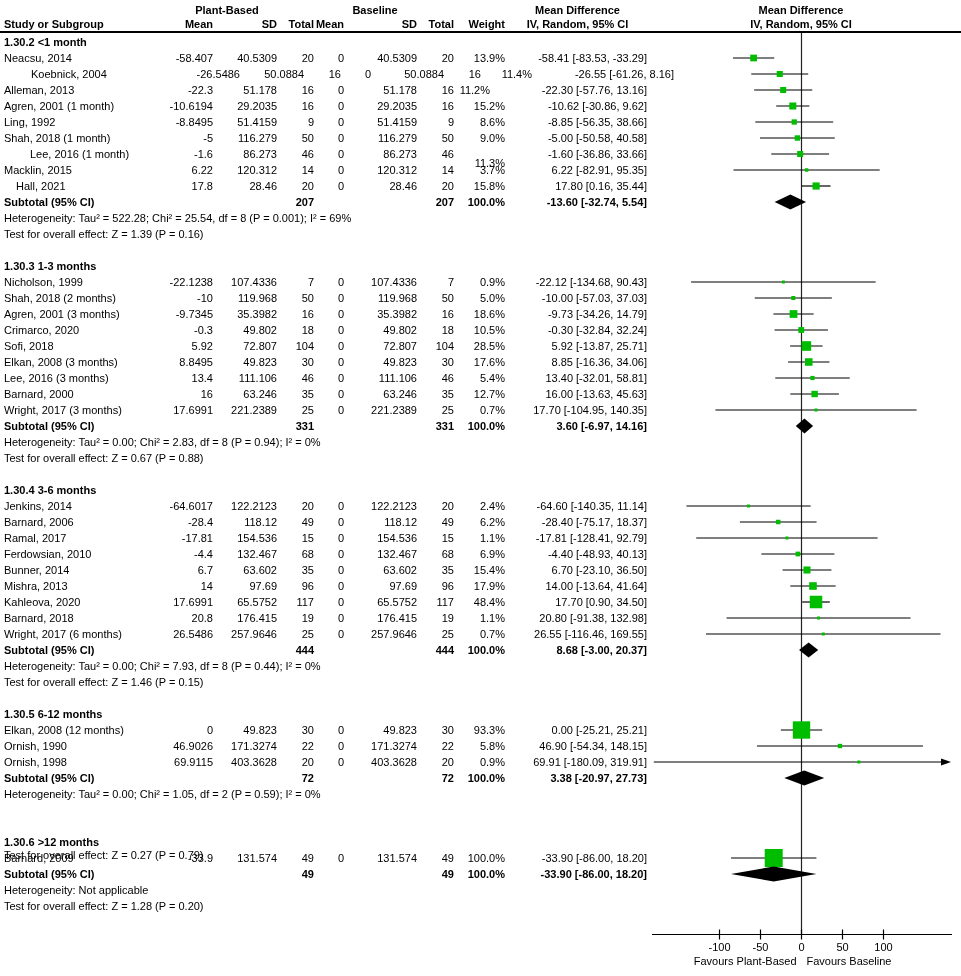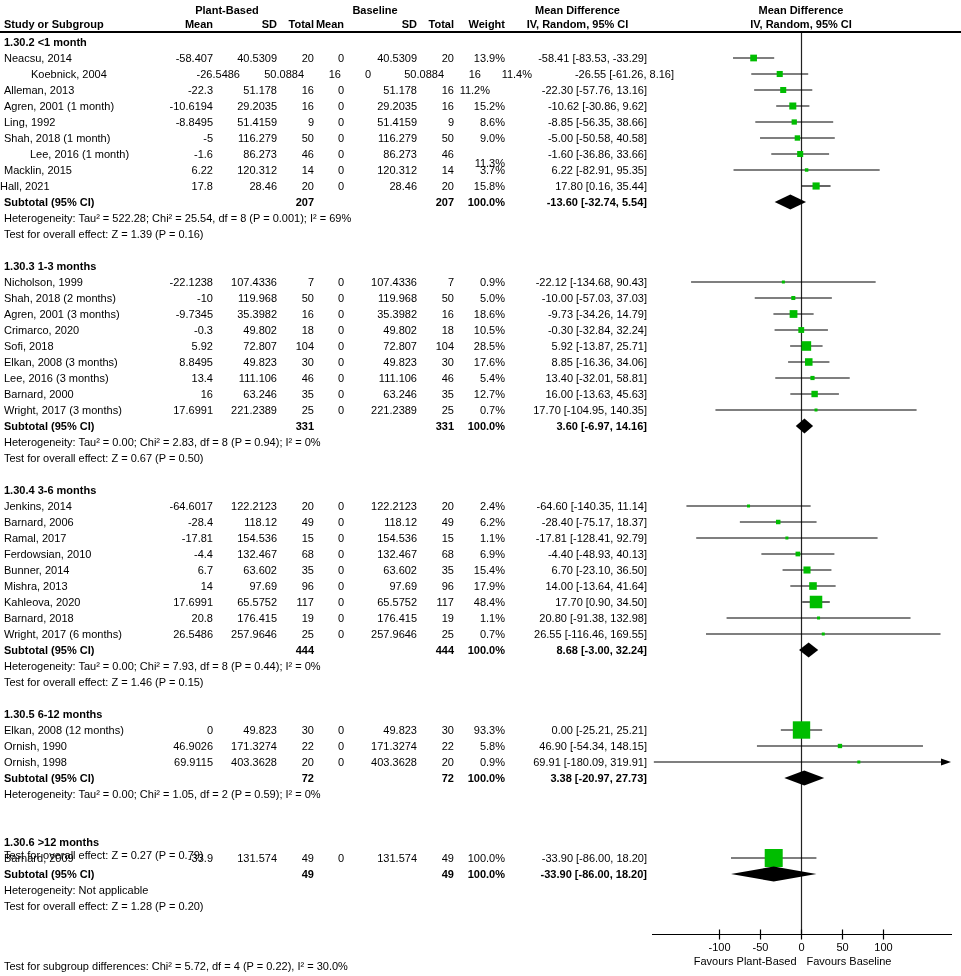--- a/index.html
+++ b/index.html
@@ -123,21 +123,21 @@
         <span class="cell r" style="left: 120px; width: 93px;">6.22</span>
         <span class="cell r" style="left: 195px; width: 82px;">120.312</span>
         <span class="cell r" style="left: 278px; width: 36px;">14</span>
         <span class="cell r" style="left: 312px; width: 32px;">0</span>
         <span class="cell r" style="left: 346px; width: 71px;">120.312</span>
         <span class="cell r" style="left: 418px; width: 36px;">14</span>
         <span class="cell r" style="left: 456px; width: 49px;">3.7%</span>
         <span class="cell r" style="left: 500px; width: 147px;">6.22 [-82.91, 95.35]</span>
       </div>
       <div class="row" style="top: 178px;">
-        <span class="cell" style="left: 0; width: 190px;">Hall, 2021</span>
+        <span class="cell" style="left: 16px; width: 190px;">Hall, 2021</span>
         <span class="cell r" style="left: 120px; width: 93px;">17.8</span>
         <span class="cell r" style="left: 195px; width: 82px;">28.46</span>
         <span class="cell r" style="left: 278px; width: 36px;">20</span>
         <span class="cell r" style="left: 312px; width: 32px;">0</span>
         <span class="cell r" style="left: 346px; width: 71px;">28.46</span>
         <span class="cell r" style="left: 418px; width: 36px;">20</span>
         <span class="cell r" style="left: 456px; width: 49px;">15.8%</span>
         <span class="cell r" style="left: 500px; width: 147px;">17.80 [0.16, 35.44]</span>
       </div>
       <div class="row" style="top: 194px;">
@@ -259,21 +259,21 @@
         <span class="cell b" style="left: 4px; width: 190px;">Subtotal (95% CI)</span>
         <span class="cell b r" style="left: 278px; width: 36px;">331</span>
         <span class="cell b r" style="left: 418px; width: 36px;">331</span>
         <span class="cell b r" style="left: 456px; width: 49px;">100.0%</span>
         <span class="cell b r" style="left: 500px; width: 147px;">3.60 [-6.97, 14.16]</span>
       </div>
       <div class="row" style="top: 434px;">
         <span class="cell" style="left: 4px; width: 640px;">Heterogeneity: Tau² = 0.00; Chi² = 2.83, df = 8 (P = 0.94); I² = 0%</span>
       </div>
       <div class="row" style="top: 450px;">
-        <span class="cell" style="left: 4px; width: 640px;">Test for overall effect: Z = 0.67 (P = 0.50)</span>
+        <span class="cell" style="left: 4px; width: 640px;">Test for overall effect: Z = 0.67 (P = 0.88)</span>
       </div>
       <div class="row" style="top: 482px;">
         <span class="cell b" style="left: 4px; width: 190px;">1.30.4 3-6 months</span>
       </div>
       <div class="row" style="top: 498px; padding-left: 28px;">
         <span class="cell" style="left: 4px; width: 190px;">Jenkins, 2014</span>
         <span class="cell r" style="left: 120px; width: 93px;">-64.6017</span>
         <span class="cell r" style="left: 195px; width: 82px;">122.2123</span>
         <span class="cell r" style="left: 278px; width: 36px;">20</span>
         <span class="cell r" style="left: 312px; width: 32px;">0</span>
@@ -368,21 +368,21 @@
         <span class="cell r" style="left: 346px; width: 71px;">257.9646</span>
         <span class="cell r" style="left: 418px; width: 36px;">25</span>
         <span class="cell r" style="left: 456px; width: 49px;">0.7%</span>
         <span class="cell r" style="left: 500px; width: 147px;">26.55 [-116.46, 169.55]</span>
       </div>
       <div class="row" style="top: 642px;">
         <span class="cell b" style="left: 4px; width: 190px;">Subtotal (95% CI)</span>
         <span class="cell b r" style="left: 278px; width: 36px;">444</span>
         <span class="cell b r" style="left: 418px; width: 36px;">444</span>
         <span class="cell b r" style="left: 456px; width: 49px;">100.0%</span>
-        <span class="cell b r" style="left: 500px; width: 147px;">8.68 [-3.00, 32.24]</span>
+        <span class="cell b r" style="left: 500px; width: 147px;">8.68 [-3.00, 20.37]</span>
       </div>
       <div class="row" style="top: 658px;">
         <span class="cell" style="left: 4px; width: 640px;">Heterogeneity: Tau² = 0.00; Chi² = 7.93, df = 8 (P = 0.44); I² = 0%</span>
       </div>
       <div class="row" style="top: 674px;">
         <span class="cell" style="left: 4px; width: 640px;">Test for overall effect: Z = 1.46 (P = 0.15)</span>
       </div>
       <div class="row" style="top: 706px;">
         <span class="cell b" style="left: 4px; width: 190px;">1.30.5 6-12 months</span>
       </div>
@@ -539,14 +539,13 @@
       <rect x="837.7905129758174" y="743.8325129758174" width="4.334974048365226" height="4.334974048365226" fill="#00bd00"></rect>
       <line x1="653.8262" y1="762" x2="941" y2="762" stroke="#000" stroke-width="1.2"></line>
       <polygon points="951,762 941,758.5 941,765.5" fill="#000"></polygon>
       <rect x="857.3262" y="760.5" width="3" height="3" fill="#00bd00"></rect>
       <polygon points="784.3046,778 804.2716,770.5 824.2386,778 804.2716,785.5" fill="#000000"></polygon>
       <line x1="730.98" y1="858" x2="816.424" y2="858" stroke="#000" stroke-width="1.2"></line>
       <rect x="764.702" y="849" width="18" height="18" fill="#00bd00"></rect>
       <polygon points="730.98,874 773.702,866.5 816.424,874 773.702,881.5" fill="#000000"></polygon>
     </svg>
 
-  <div class="abs" style="left:4px;top:959px;">Test for subgroup differences: Chi² = 5.72, df = 4 (P = 0.22), I² = 30.0%</div>
 </div>
 
 </body></html>

